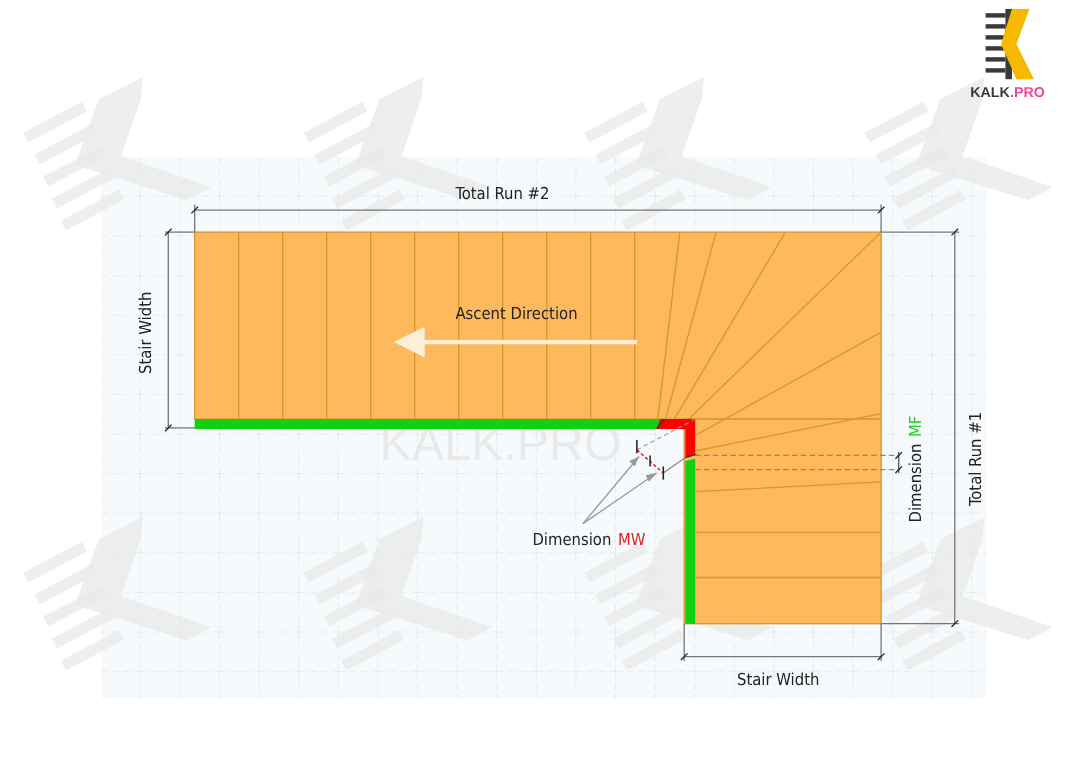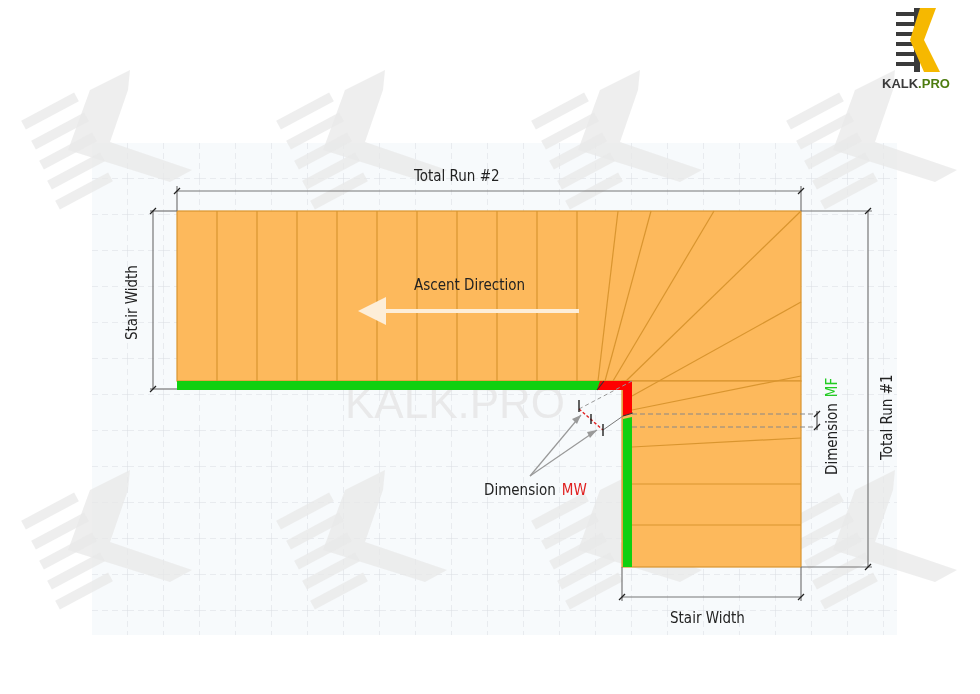--- a/index.html
+++ b/index.html
@@ -1,21 +1,21 @@
 <!DOCTYPE html>
 <html><head>
 <meta charset="utf-8">
 <style>
   html,body{margin:0;padding:0;background:#ffffff;}
   body{width:980px;height:694px;position:relative;overflow:hidden;font-family:"DejaVu Sans",sans-serif;}
   #canvas{position:absolute;left:0;top:0;width:980px;height:694px;}
   .lbl{font-family:"DejaVu Sans Condensed","DejaVu Sans",sans-serif;font-size:15px;fill:#222;}
   .logo{position:absolute;left:880px;top:8px;width:95px;height:85px;}
   .logo-text{position:absolute;left:882px;top:76px;font-family:"Liberation Sans",sans-serif;font-size:13px;font-weight:bold;color:#3a3a3a;letter-spacing:0px;}
-  .logo-text .pro{color:#4d7c0f;}
+  .logo-text .pro{color:#ec4899;}
 </style>
 </head>
 <body>
 
 <svg id="canvas" viewBox="0 0 980 694" xmlns="http://www.w3.org/2000/svg">
   <defs>
     <pattern id="grid" x="92" y="143" width="36" height="36" patternUnits="userSpaceOnUse">
       <path d="M36 0 V36 M0 36 H36" fill="none" stroke="#d8dde2" stroke-width="1" stroke-dasharray="6 4"></path>
     </pattern>
     <g id="wm">

